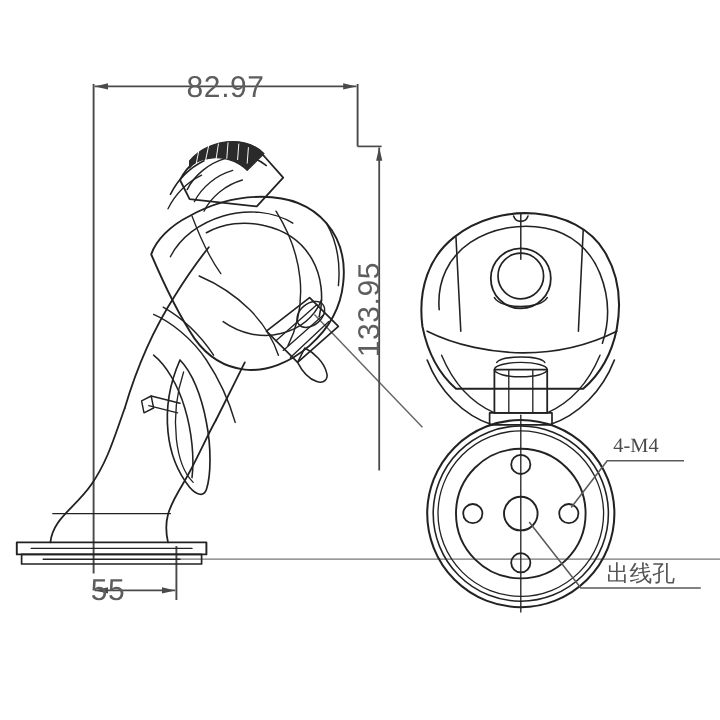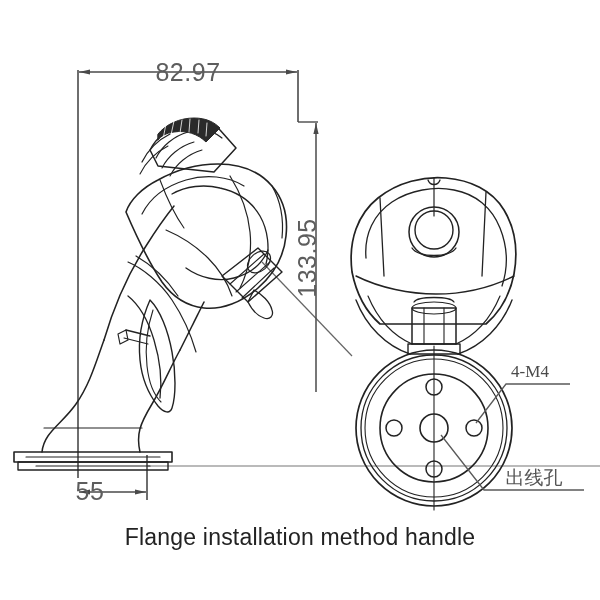--- a/index.html
+++ b/index.html
@@ -218,14 +218,13 @@
       <path d="M476,423 L506,384 L570,384" stroke-width="1.3"></path>
 
       <path d="M441,435 L484,490 L584,490" stroke-width="1.3"></path>
     </g>
 
     <text class="lbl-txt" x="530" y="377" text-anchor="middle">4-M4</text>
 
     <text class="cn-txt" x="534" y="484" text-anchor="middle">出线孔</text>
   </svg>
 
-  <div class="caption">Flange installation method handle</div>
 </div>
 
 </body></html>

